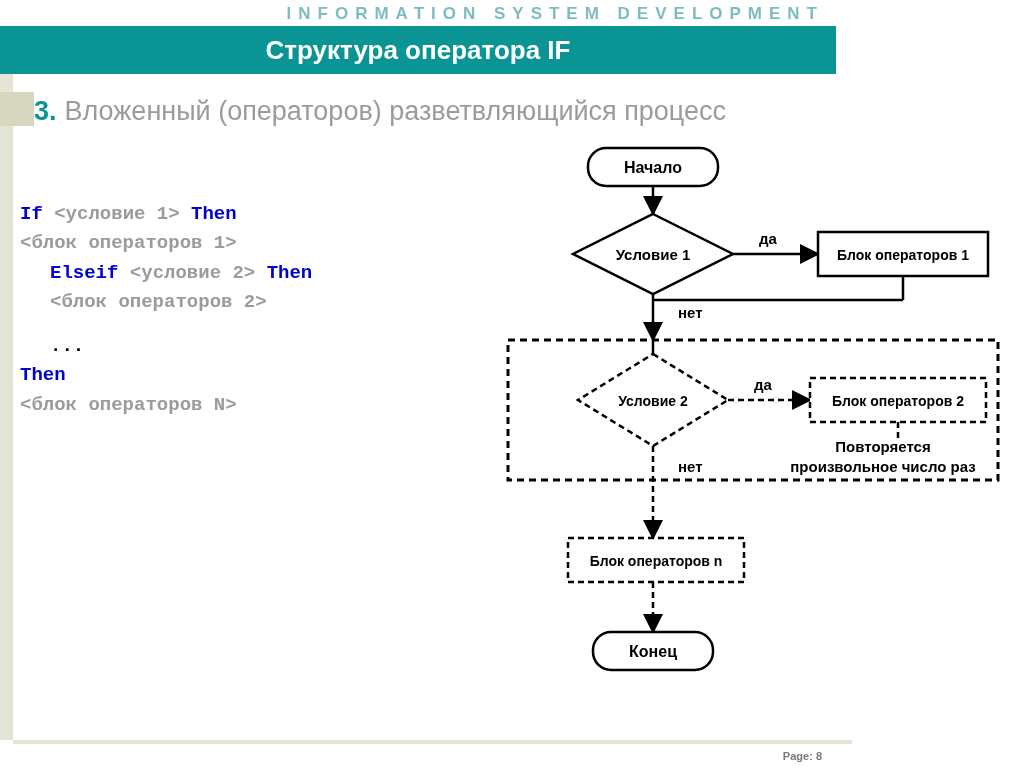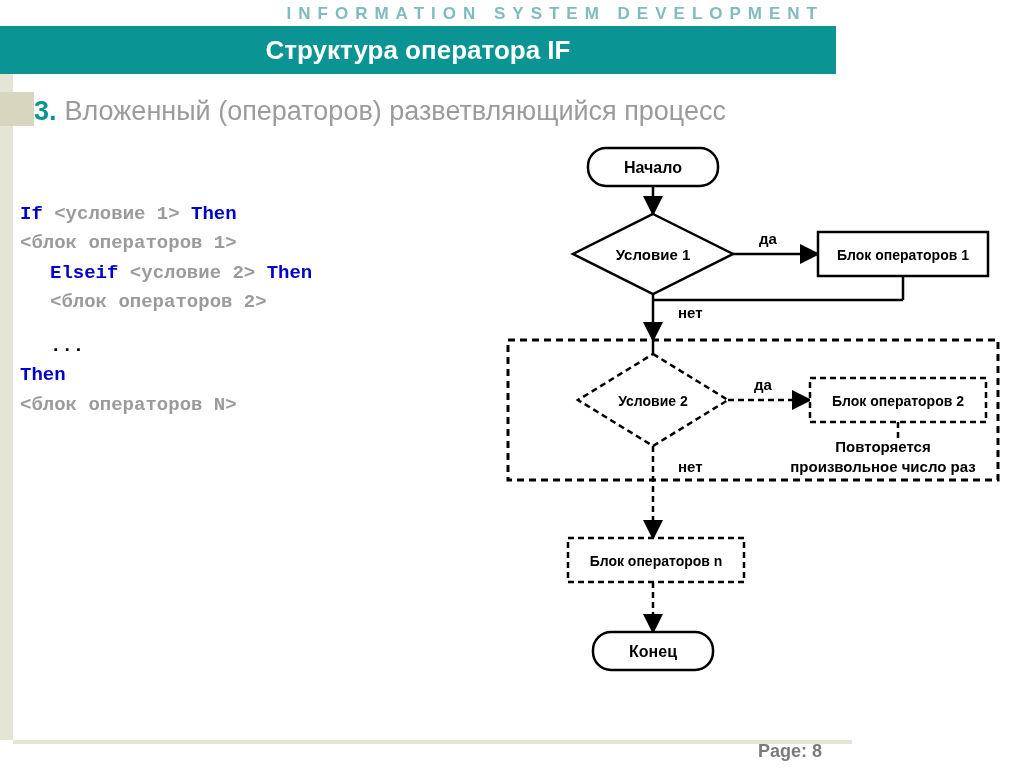--- a/index.html
+++ b/index.html
@@ -8,21 +8,21 @@
   .title-bar{position:absolute;top:26px;left:0;right:16px;height:48px;background:#0b9494;color:#fff;font-size:26px;font-weight:700;display:flex;align-items:center;justify-content:center}
   .sub-side{position:absolute;top:92px;left:0;width:34px;height:34px;background:#d7d7c0}
   .subtitle{position:absolute;top:92px;left:34px;right:0;height:38px;display:flex;align-items:center;color:#9b9b9b;font-size:27px}
   .subtitle .num{color:#0b9494;font-weight:700;margin-right:8px}
   .code{position:absolute;top:200px;left:20px;width:470px;font-family:"Courier New",monospace;font-size:19px;line-height:1.55;font-weight:700}
   .code .kw{color:#0000cc}
   .code .body{color:#9b9b9b}
   .code .ind{display:inline-block;width:30px}
   .diagram{position:absolute;top:140px;left:488px;width:515px;height:560px}
   .left-rail{position:absolute;top:74px;left:0;width:13px;bottom:28px;background:#e5e5d5}
-  .pagefoot{position:absolute;bottom:6px;right:30px;font-size:18px;color:#7a7a7a;font-weight:700}
+  .pagefoot{position:absolute;bottom:6px;right:30px;font-size:11px;color:#7a7a7a;font-weight:700}
   .bot-rail{position:absolute;bottom:24px;left:13px;right:0;height:4px;background:#e5e5d5}
   
   .fc text{font-family:Arial,Helvetica,sans-serif;font-weight:700}
 </style>
 </head>
 <body>
 
 <div class="slide">
 
   <div class="left-rail"></div>

